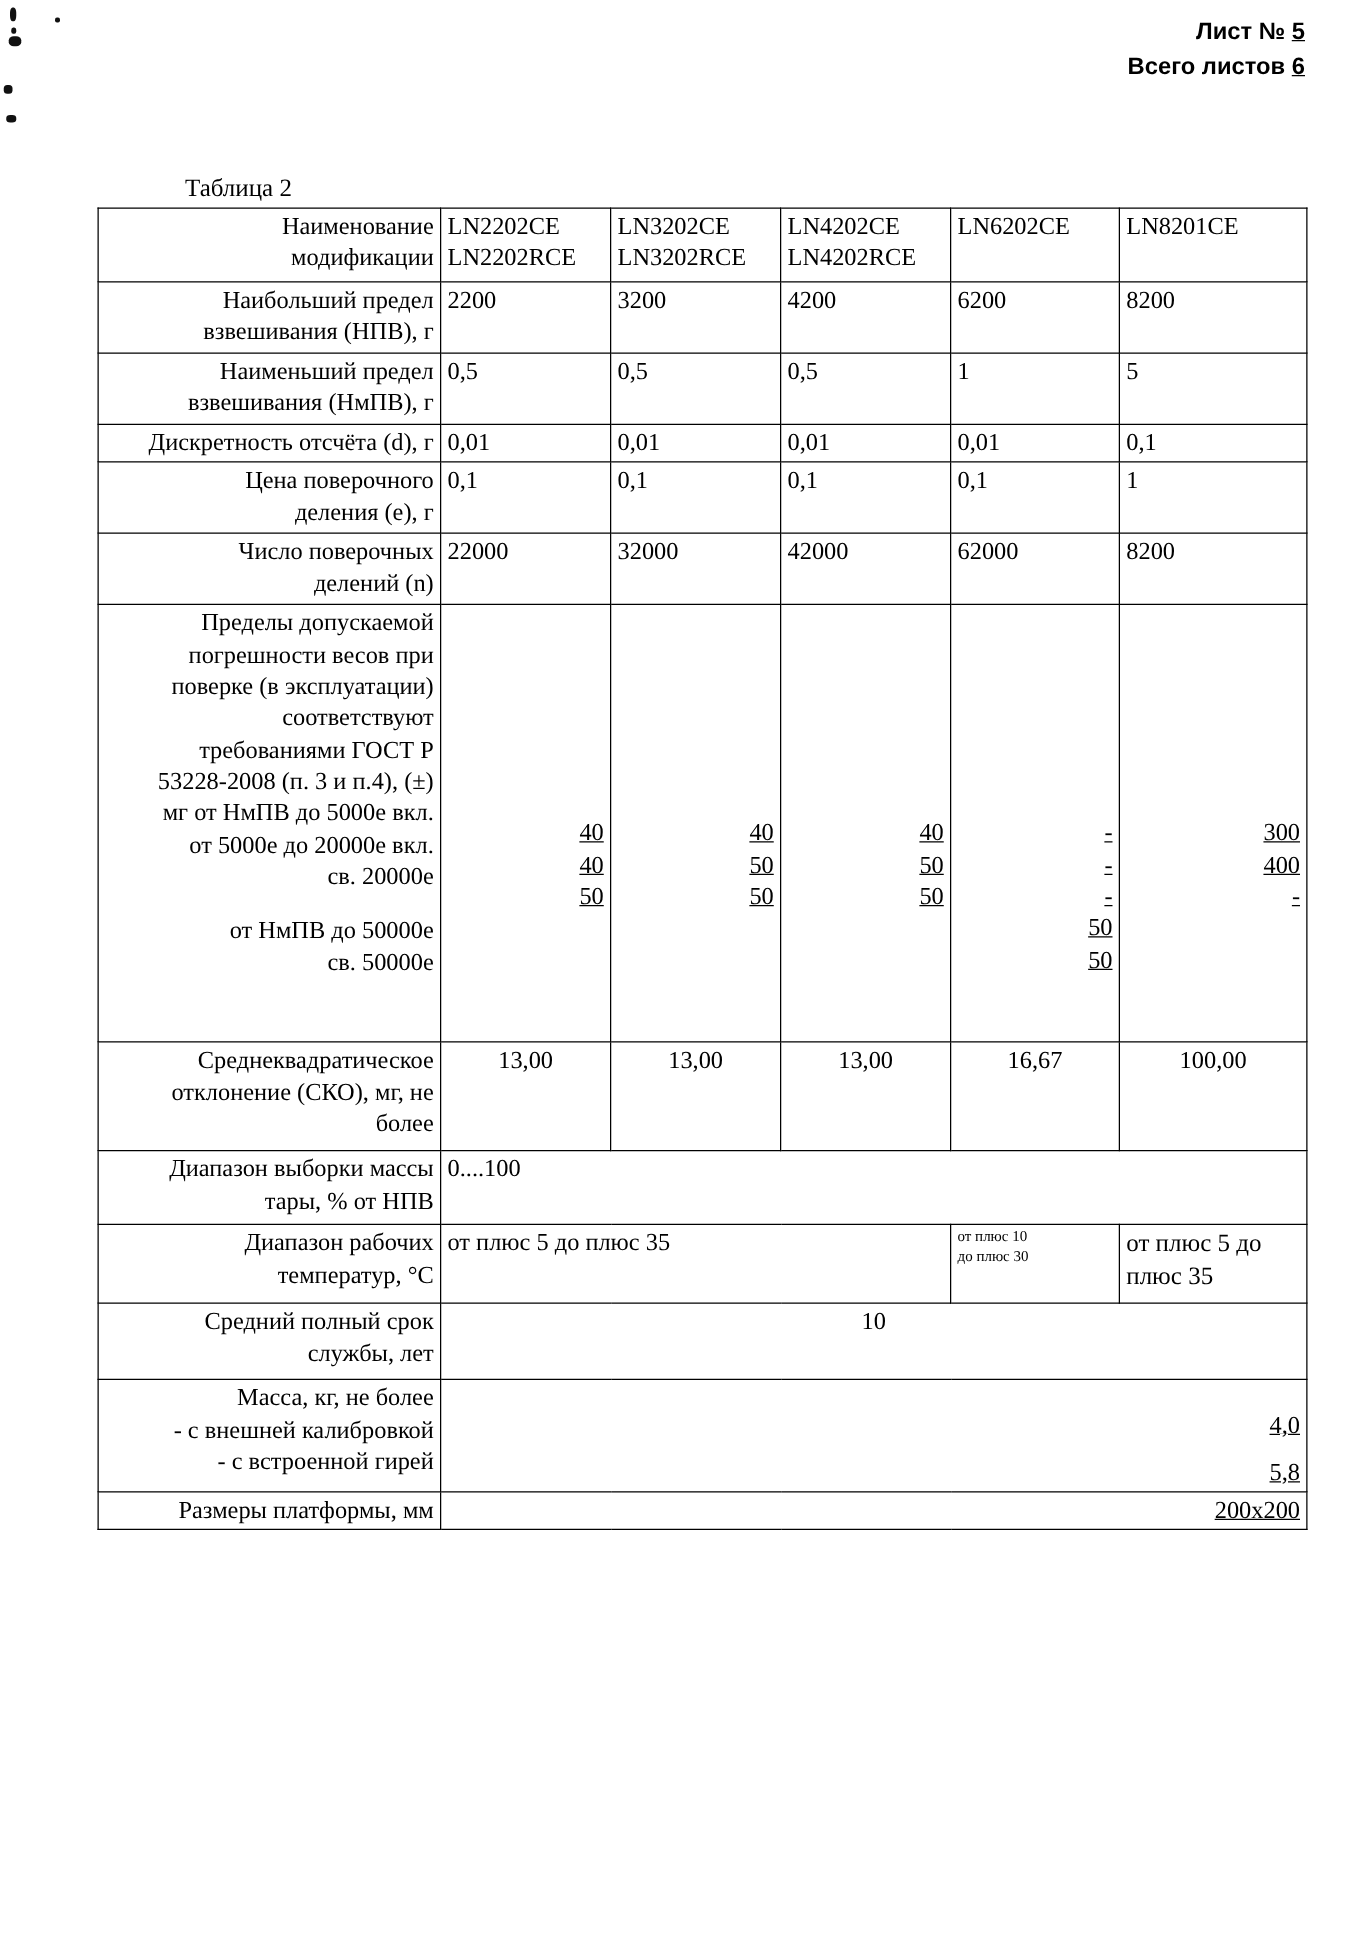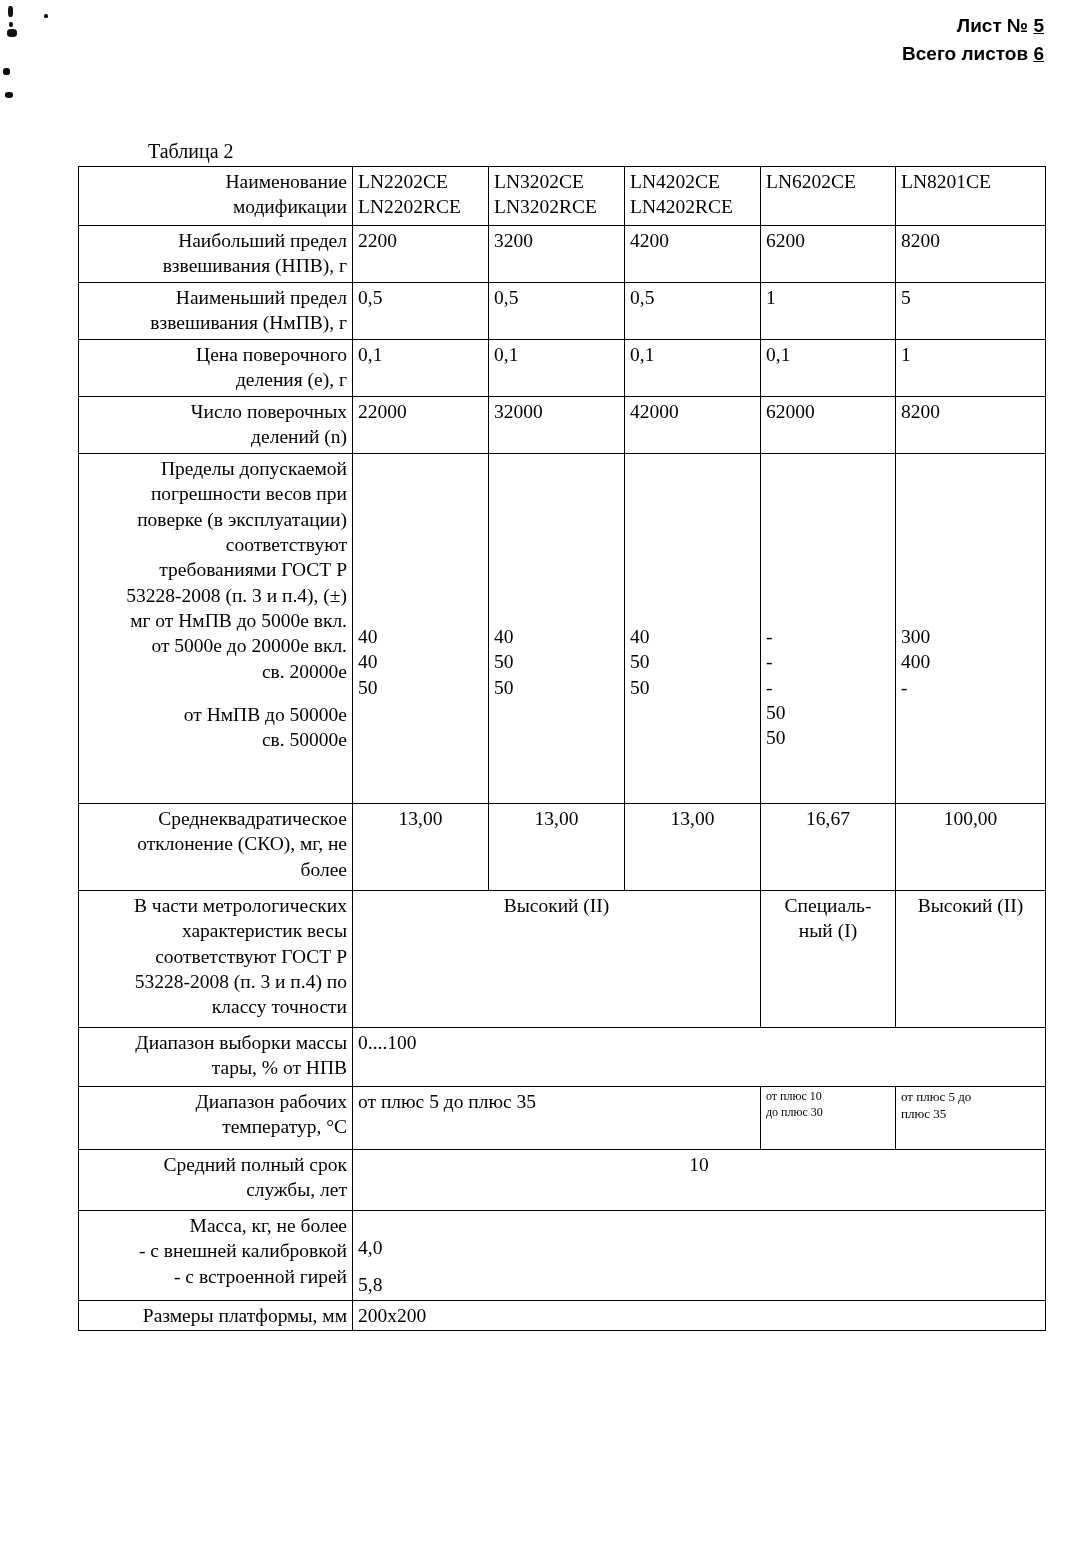--- a/index.html
+++ b/index.html
@@ -59,21 +59,21 @@
     table-layout: fixed;
     font-size: 19.5px;
     line-height: 1.30;
   }
   table.spec td {
     border: 1.6px solid #000;
     padding: 2px 5px;
     vertical-align: top;
   }
   td.label    { text-align: right; }
-  td.val      { text-align: left; }
+  td.val      { text-align: right; text-decoration: underline; }
   td.val-top  { text-align: left; vertical-align: top; }
   td.val-mid  { text-align: center; vertical-align: middle; }
   td.val-bot  { text-align: center; vertical-align: bottom; }
 
   .nowrapline { white-space: pre-line; }
   .stack { display: block; }
   .stack span { display: block; }
   .blankline { display:block; height: 18px; }
 
   
@@ -165,20 +165,28 @@
     <tr>
       <td class="label nowrapline" style="height:52px">Наименьший предел
 взвешивания (НмПВ), г</td>
       <td class="val-top">0,5</td>
       <td class="val-top">0,5</td>
       <td class="val-top">0,5</td>
       <td class="val-top">1</td>
       <td class="val-top">5</td>
     </tr>
 
+    <tr>
+      <td class="label nowrapline">Дискретность отсчёта (d), г</td>
+      <td class="val-top">0,01</td>
+      <td class="val-top">0,01</td>
+      <td class="val-top">0,01</td>
+      <td class="val-top">0,01</td>
+      <td class="val-top">0,1</td>
+    </tr>
 
     <tr>
       <td class="label nowrapline" style="height:52px">Цена поверочного
 деления (e), г</td>
       <td class="val-top">0,1</td>
       <td class="val-top">0,1</td>
       <td class="val-top">0,1</td>
       <td class="val-top">0,1</td>
       <td class="val-top">1</td>
     </tr>
@@ -262,45 +270,34 @@
       <td class="label nowrapline" style="height:82px">Среднеквадратическое
 отклонение (СКО), мг, не
 более</td>
       <td class="val-mid">13,00</td>
       <td class="val-mid">13,00</td>
       <td class="val-mid">13,00</td>
       <td class="val-mid">16,67</td>
       <td class="val-mid">100,00</td>
     </tr>
 
-    <tr>
-      <td class="label nowrapline" style="height:132px">В части метрологических
-характеристик весы
-соответствуют ГОСТ Р
-53228-2008 (п. 3 и п.4) по
-классу точности</td>
-      <td class="val-mid" colspan="3">Высокий (II)</td>
-      <td class="val-mid nowrapline">Специаль-
-ный (I)</td>
-      <td class="val-mid">Высокий (II)</td>
-    </tr>
 
     <tr>
       <td class="label nowrapline" style="height:54px">Диапазон выборки массы
 тары, % от НПВ</td>
       <td class="val-top" colspan="5">0....100</td>
     </tr>
 
     <tr>
       <td class="label nowrapline" style="height:58px">Диапазон рабочих
 температур, °С</td>
       <td class="val-top" colspan="3">от плюс 5 до плюс 35</td>
       <td class="val-bot nowrapline" style="text-align:left;font-size:12px">от плюс 10
 до плюс 30</td>
-      <td class="val-bot nowrapline" style="text-align:left;font-size:13px">от плюс 5 до
+      <td class="val-bot nowrapline" style="text-align:left;font-size:20px">от плюс 5 до
 плюс 35</td>
     </tr>
 
 
     <tr>
       <td class="label nowrapline" style="height:56px">Средний полный срок
 службы, лет</td>
       <td class="val-bot" colspan="5">10</td>
     </tr>
 

